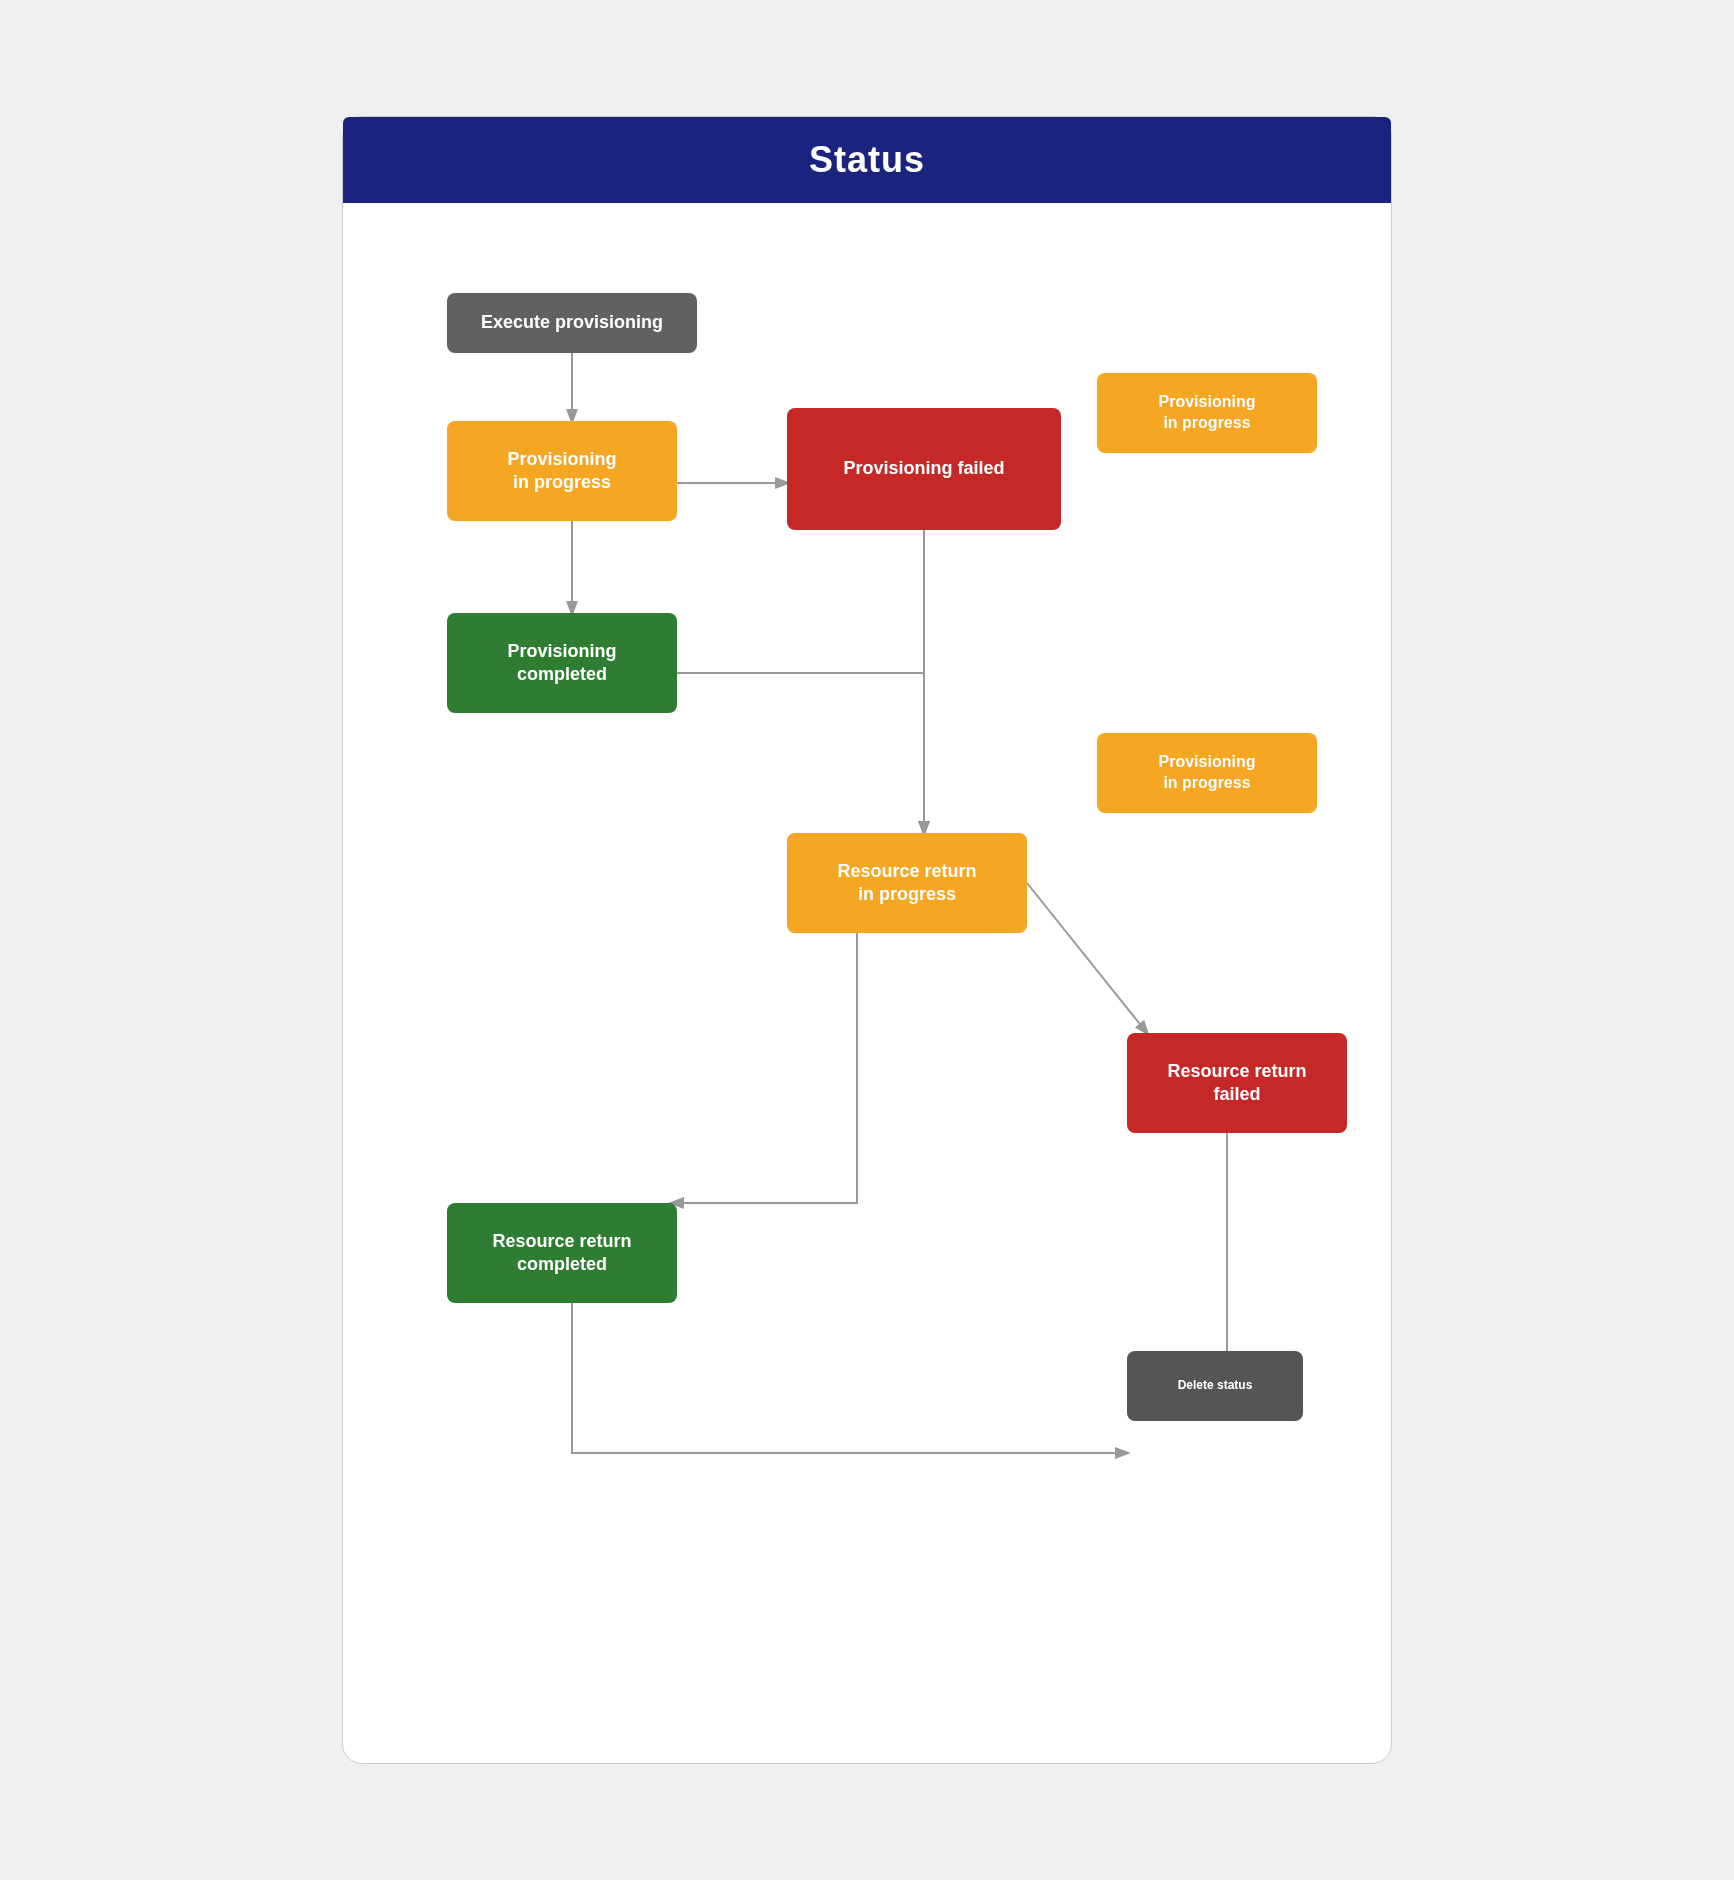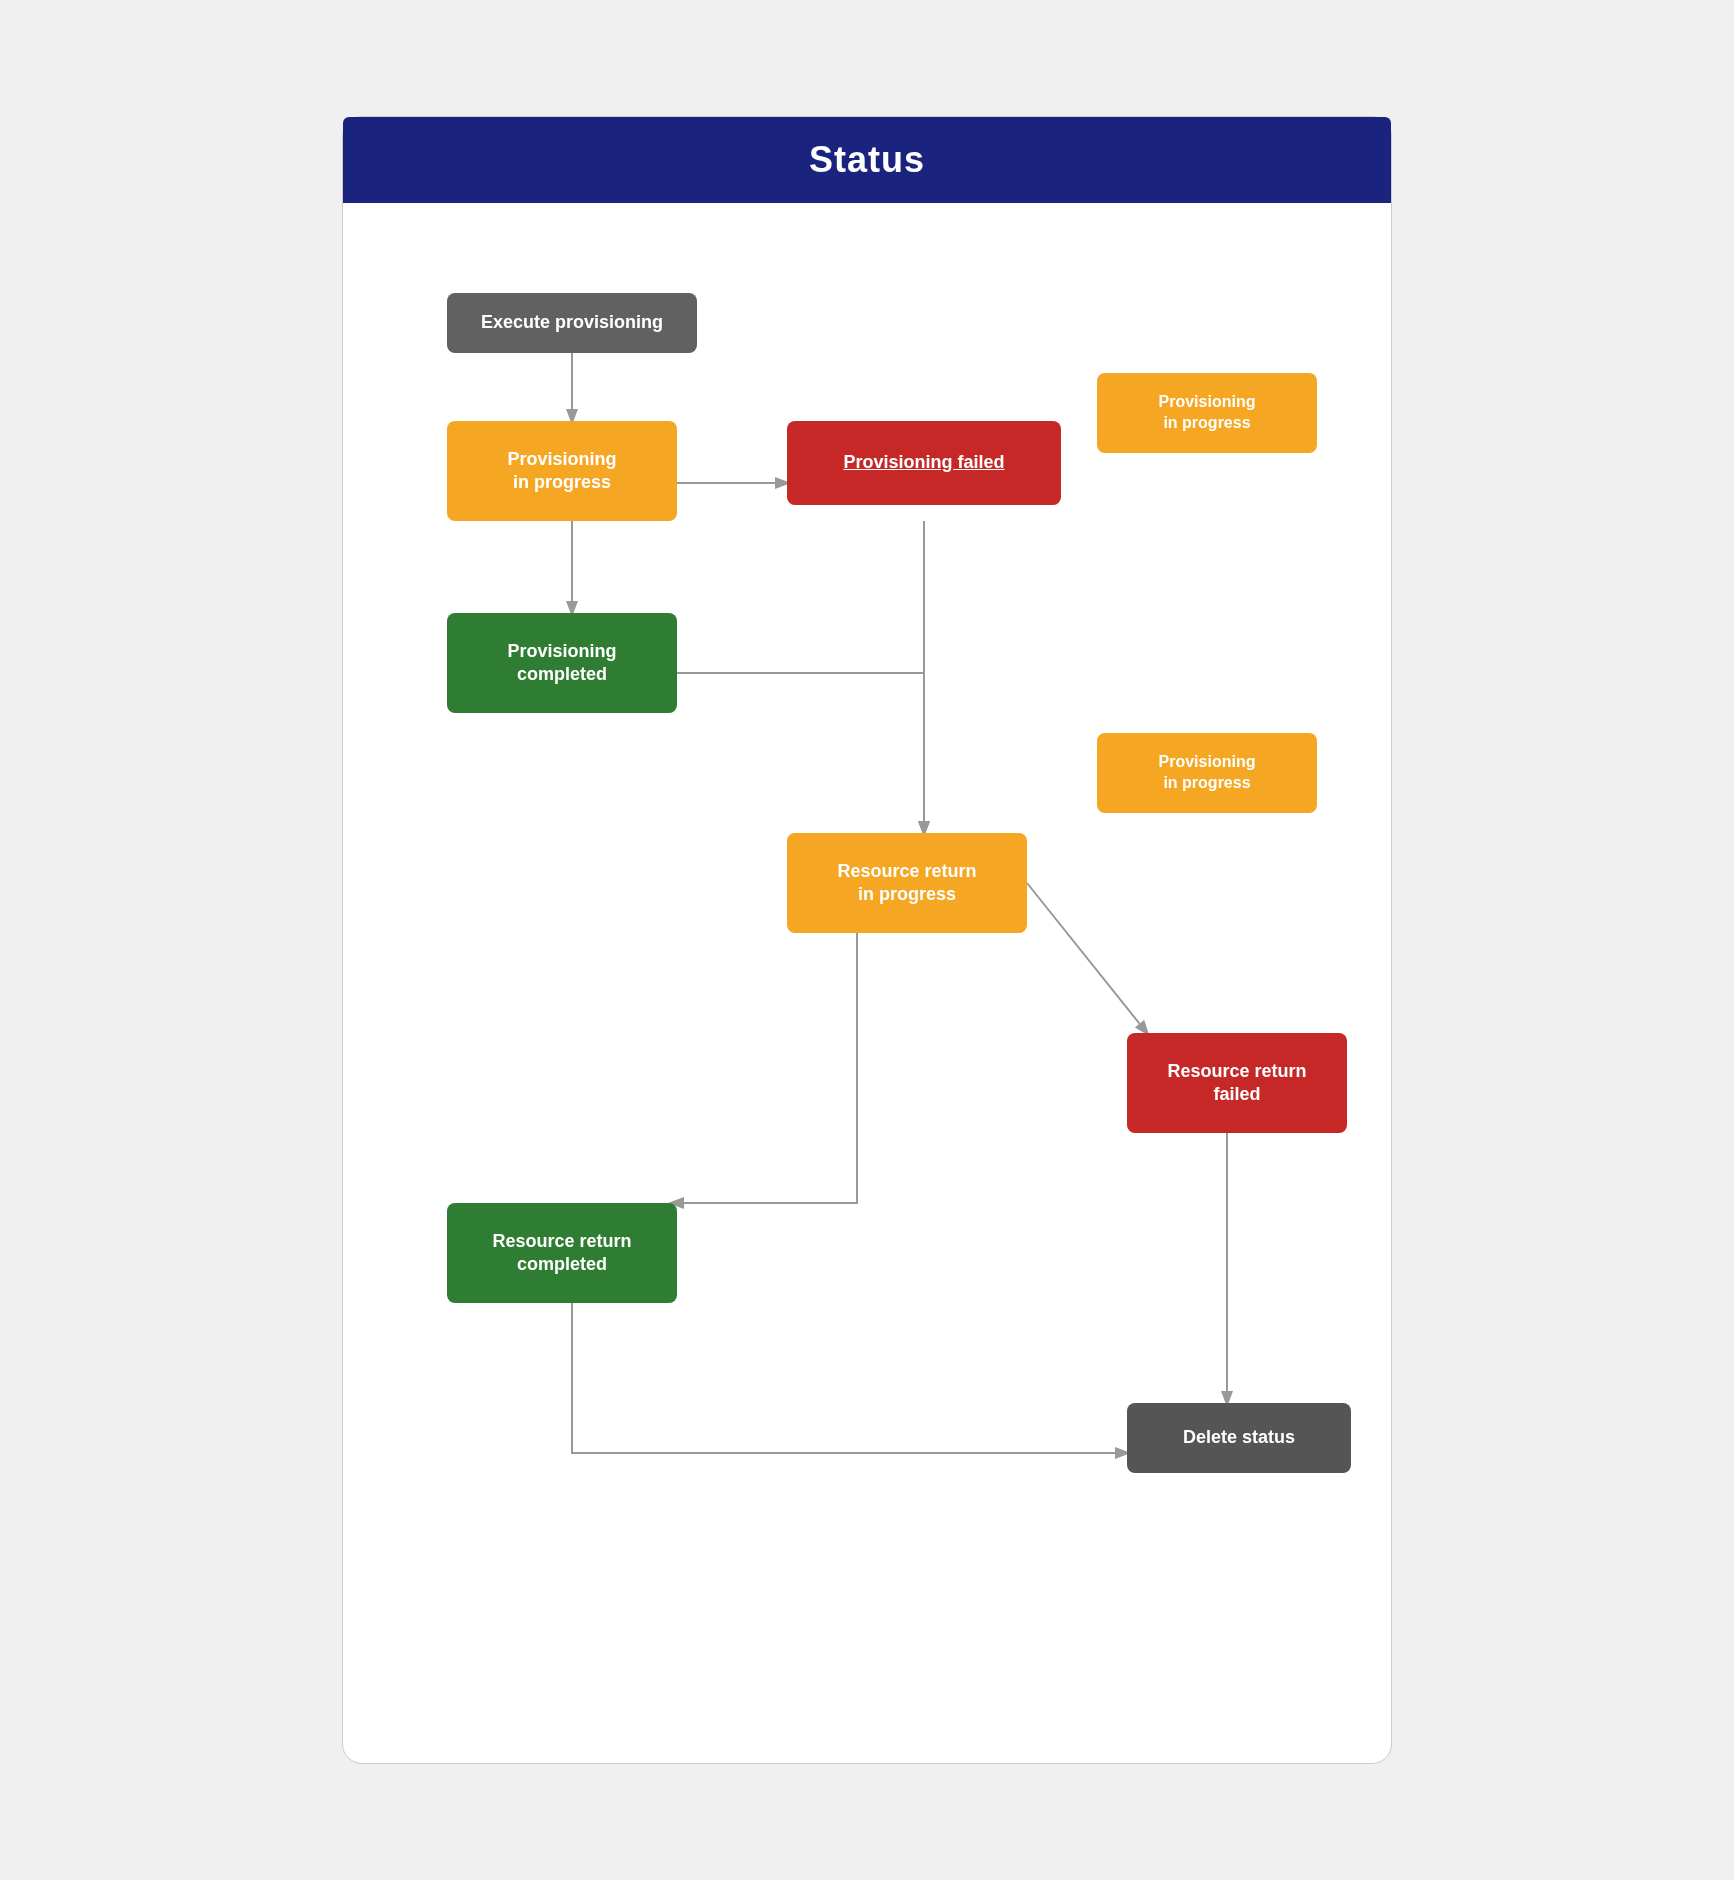--- a/index.html
+++ b/index.html
@@ -112,21 +112,21 @@
 
     <div class="node node-gray" style="left: 80px; top: 50px; width: 250px; height: 60px; background: rgb(97, 97, 97);">
       <span>Execute provisioning</span>
     </div>
 
     <div class="node node-yellow" style="left: 80px; top: 178px; width: 230px; height: 100px; background: rgb(245, 166, 35);">
       <span style="white-space:pre-line;">Provisioning
 in progress</span>
     </div>
 
-    <div class="node node-red" style="left: 420px; top: 178px; width: 274px; height: 84px; background: rgb(198, 40, 40); text-decoration: underline;">
+    <div class="node node-red" style="left: 420px; top: 165px; width: 274px; height: 122px; background: rgb(198, 40, 40);">
       <span>Provisioning failed</span>
     </div>
 
     <div class="node node-yellow" style="left: 730px; top: 130px; width: 220px; height: 80px; font-size: 16px; background: rgb(245, 166, 35);">
       <span style="white-space:pre-line;">Provisioning
 in progress</span>
     </div>
 
     <div class="node node-green" style="left: 80px; top: 370px; width: 230px; height: 100px; background: rgb(46, 125, 50);">
       <span style="white-space:pre-line;">Provisioning
@@ -146,18 +146,18 @@
     <div class="node node-red" style="left: 760px; top: 790px; width: 220px; height: 100px; background: rgb(198, 40, 40);">
       <span style="white-space:pre-line;">Resource return
 failed</span>
     </div>
 
     <div class="node node-green" style="left: 80px; top: 960px; width: 230px; height: 100px; background: rgb(46, 125, 50);">
       <span style="white-space:pre-line;">Resource return
 completed</span>
     </div>
 
-    <div class="node node-darkgray" style="left: 760px; top: 1160px; width: 224px; height: 70px; font-size: 18px; background: rgb(85, 85, 85);">
+    <div class="node node-darkgray" style="left: 760px; top: 1108px; width: 176px; height: 70px; font-size: 12px; background: rgb(85, 85, 85);">
       <span>Delete status</span>
     </div>
 
   </div>
 </div>
 
 </body></html>

